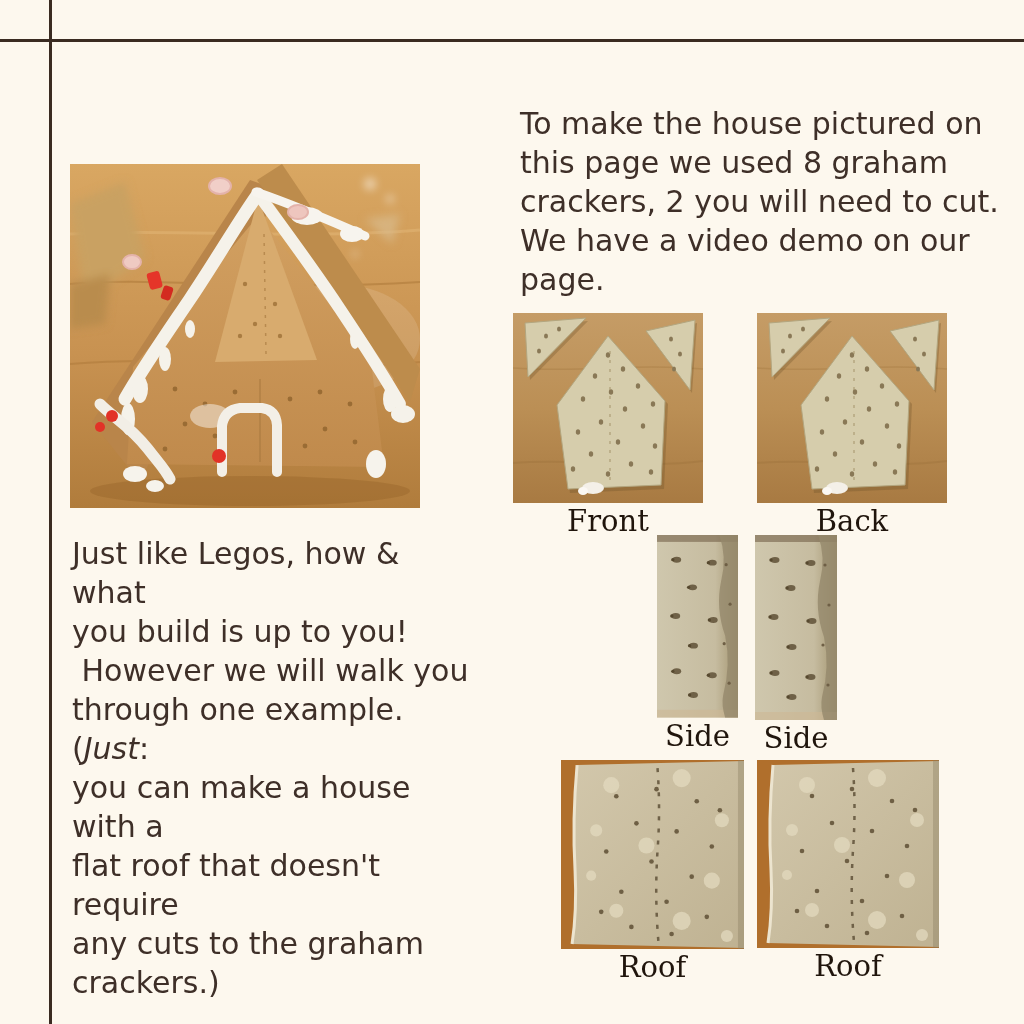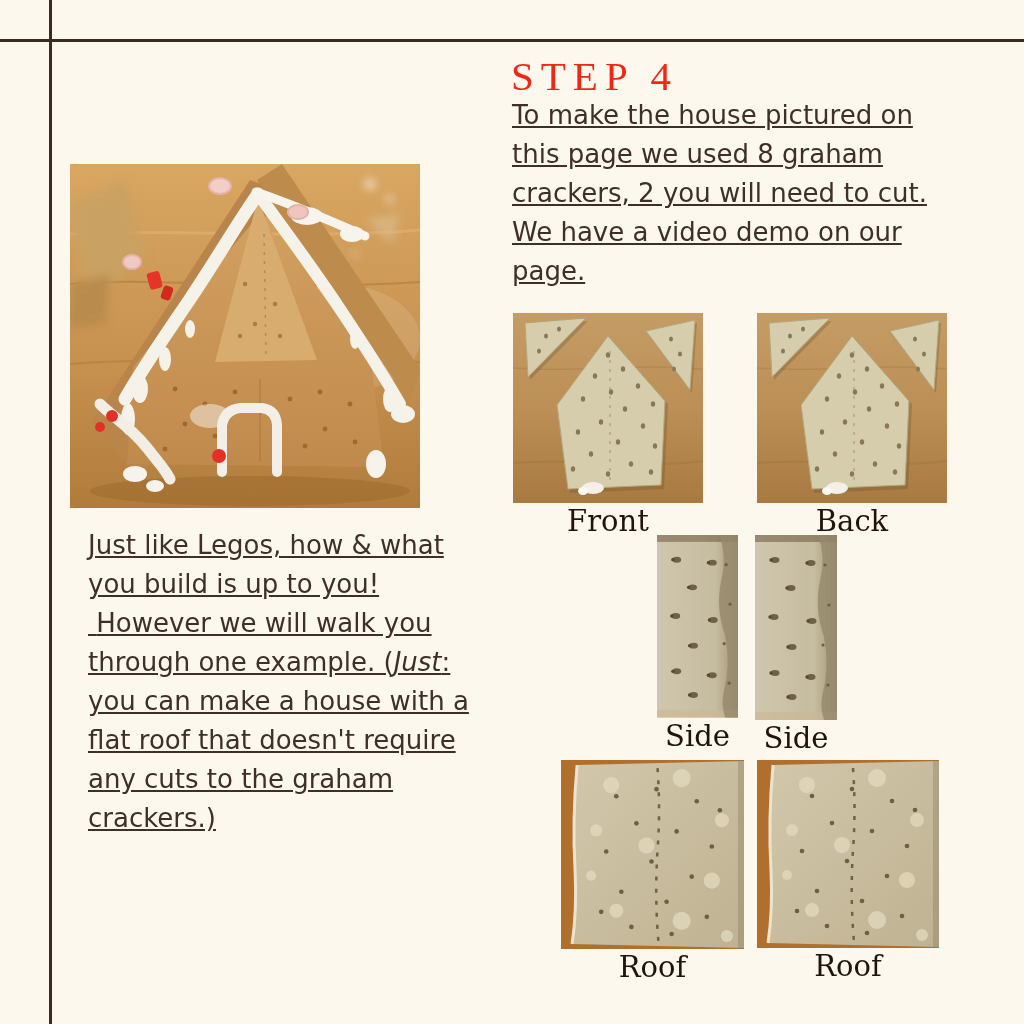--- a/index.html
+++ b/index.html
@@ -7,22 +7,22 @@
     position:relative;width:1024px;height:1024px;overflow:hidden;
     background:var(--background,#fdf8ee);
     color:var(--body-text,#3e2f28);
     font-family:"DejaVu Sans",sans-serif;
   }
   .rule-h{position:absolute;left:0;top:39px;width:1024px;height:3px;background:var(--rule,#3a2b21);}
   .rule-v{position:absolute;left:49px;top:0;width:3px;height:1024px;background:var(--rule,#3a2b21);}
 
   .house-photo{position:absolute;left:70px;top:164px;width:350px;height:344px;display:block;}
 
-  .body-para{margin:0;font-size:26px;line-height:39px;white-space:pre-wrap;color:var(--body-text,#3e2f28);text-decoration:underline;}
-  .left-text{position:absolute;left:88px;top:526px;width:420px;}
+  .body-para{margin:8px;font-size:30px;line-height:39px;white-space:pre-wrap;color:var(--body-text,#3e2f28);}
+  .left-text{position:absolute;left:64px;top:526px;width:420px;}
   .links-para{margin-top:43px;}
   .site-link{color:inherit;text-decoration:underline;text-decoration-thickness:2px;text-underline-offset:4px;cursor:pointer;}
 
   .step-title{
     position:absolute;left:511px;top:54px;margin:0;
     font-family:"Liberation Serif",serif;font-weight:400;
     font-size:41px;line-height:1.1;letter-spacing:7px;
     color:var(--heading-red,#ee2817);
   }
   .intro{position:absolute;left:512px;top:96px;width:480px;}
@@ -271,21 +271,20 @@
     <p class="body-para"><span>Just like Legos, how &amp; what
 you build is up to you!
  However we will walk you
 through one example. (</span><em>Just</em><span>:
 you can make a house with a
 flat roof that doesn't require
 any cuts to the graham
 crackers.)</span></p>
   </div>
 
-  <h1 class="step-title">STEP 4</h1>
   <p class="body-para intro">To make the house pictured on
 this page we used 8 graham
 crackers, 2 you will need to cut.
 We have a video demo on our
 page.</p>
 
   <figure class="fig" style="left:757px;top:313px;width:190px;">
     <svg viewBox="0 0 190 190">
         <use href="#sym-cut"></use>
       </svg>

